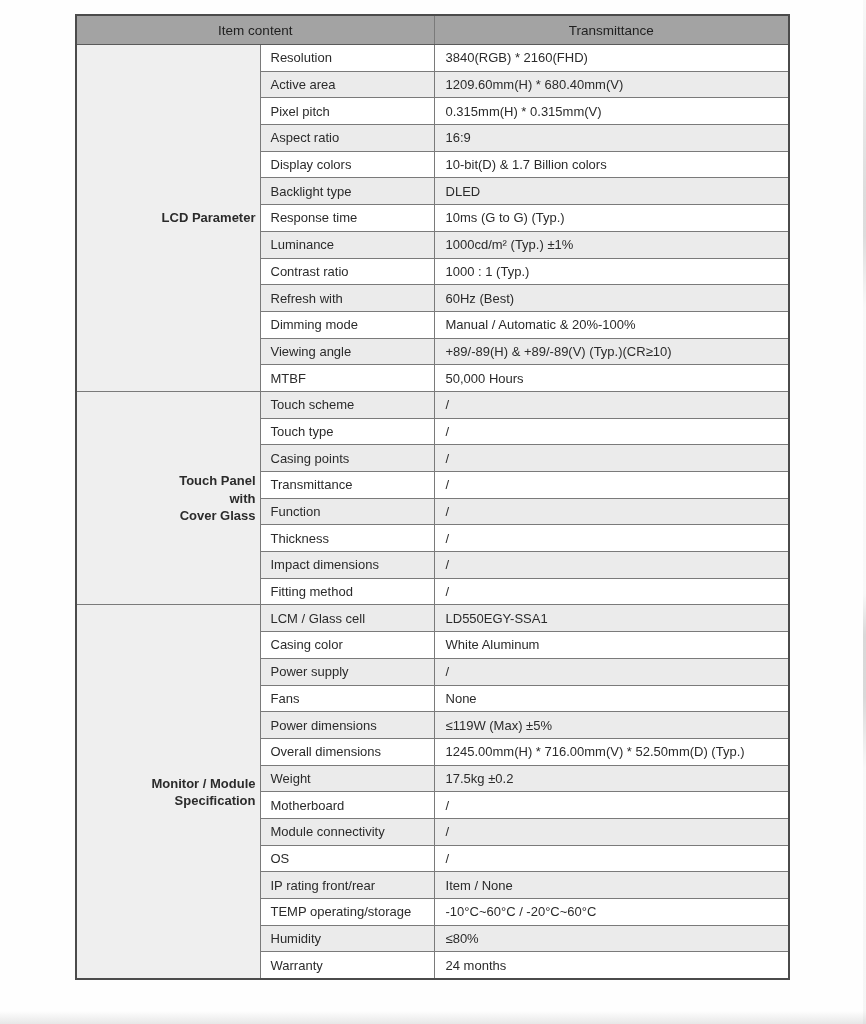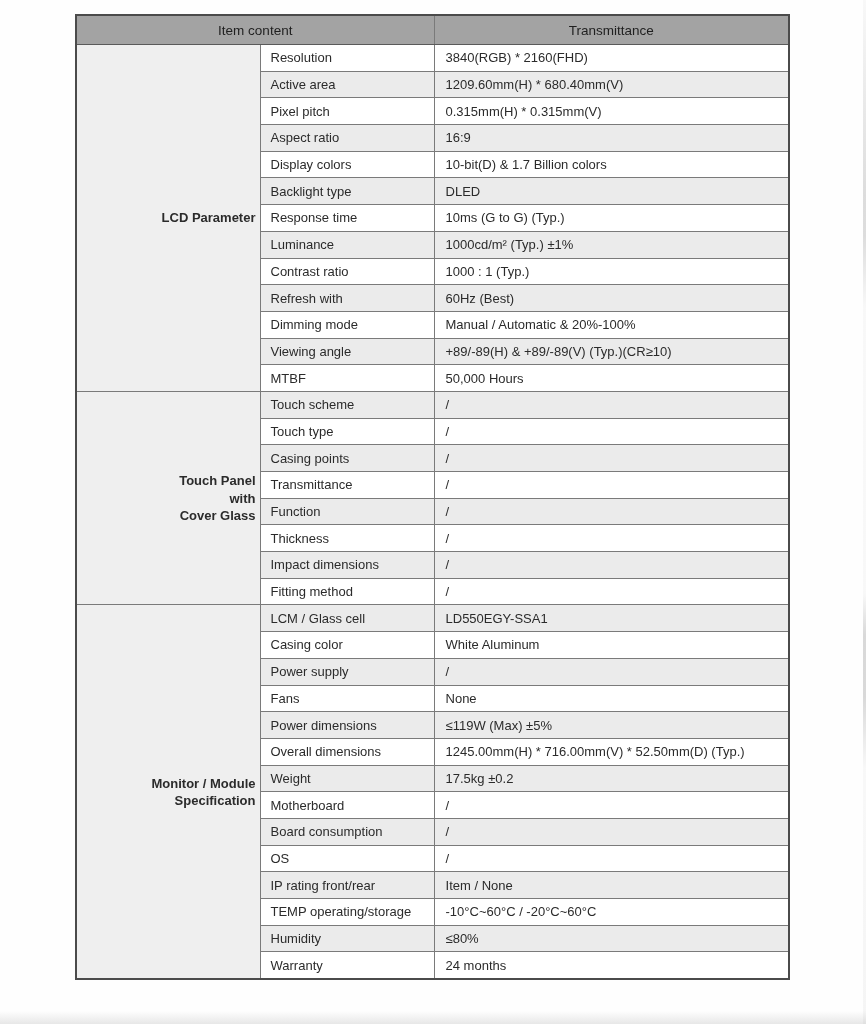--- a/index.html
+++ b/index.html
@@ -236,21 +236,21 @@
       </tr>
       <tr>
         <td class="item-cell shade">Weight</td>
         <td class="value-cell shade">17.5kg ±0.2</td>
       </tr>
       <tr>
         <td class="item-cell">Motherboard</td>
         <td class="value-cell">/</td>
       </tr>
       <tr>
-        <td class="item-cell shade">Board consumption</td>
+        <td class="item-cell shade">Module connectivity</td>
         <td class="value-cell shade">/</td>
       </tr>
       <tr>
         <td class="item-cell">OS</td>
         <td class="value-cell">/</td>
       </tr>
       <tr>
         <td class="item-cell shade">IP rating front/rear</td>
         <td class="value-cell shade">Item / None</td>
       </tr>

